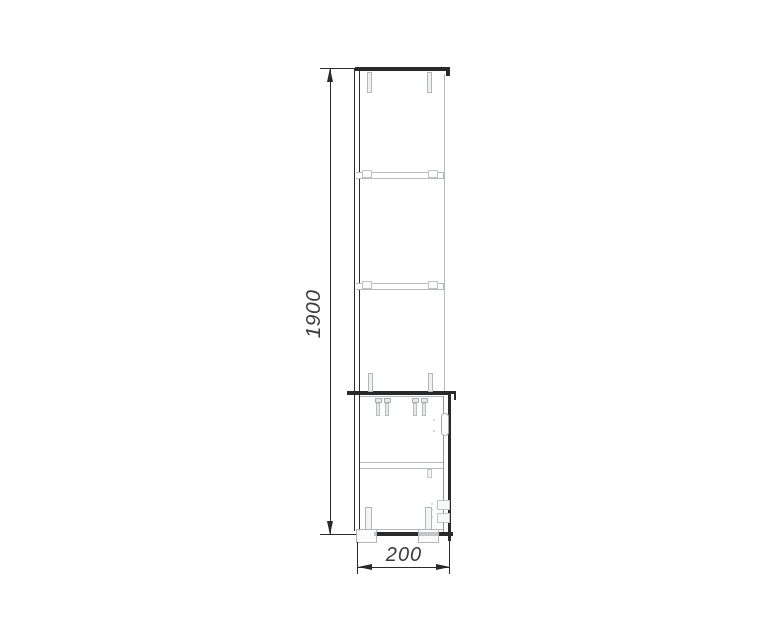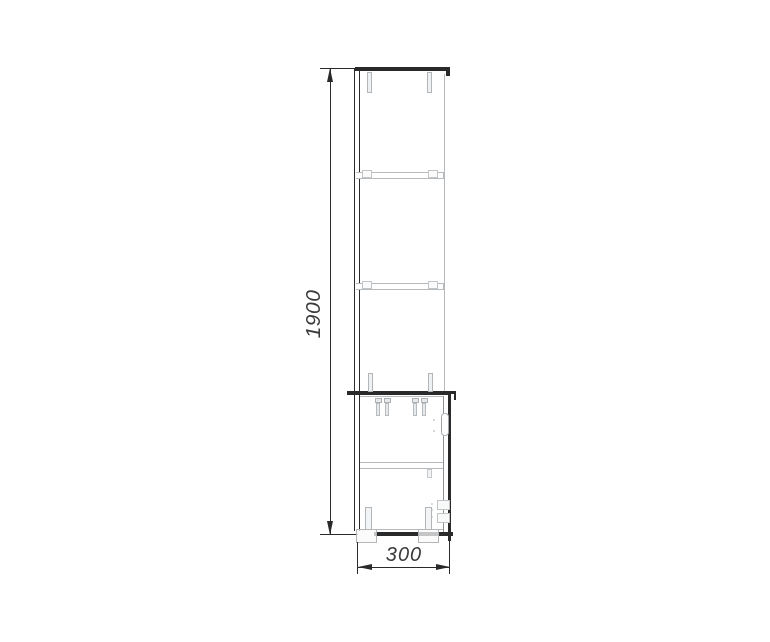--- a/index.html
+++ b/index.html
@@ -171,16 +171,16 @@
     <div class="foot-base foot-base-l"></div>
     <div class="foot-base foot-base-r"></div>
   </div>
 
   <div>
     <div class="ext-l"></div>
     <div class="ext-r"></div>
     <div class="hdim"></div>
     <div class="arr arr-left"></div>
     <div class="arr arr-right"></div>
-    <div class="dim-label lbl-d">300</div>
+    <div class="dim-label lbl-d">200</div>
   </div>
 
 </div>
 
 </body></html>

